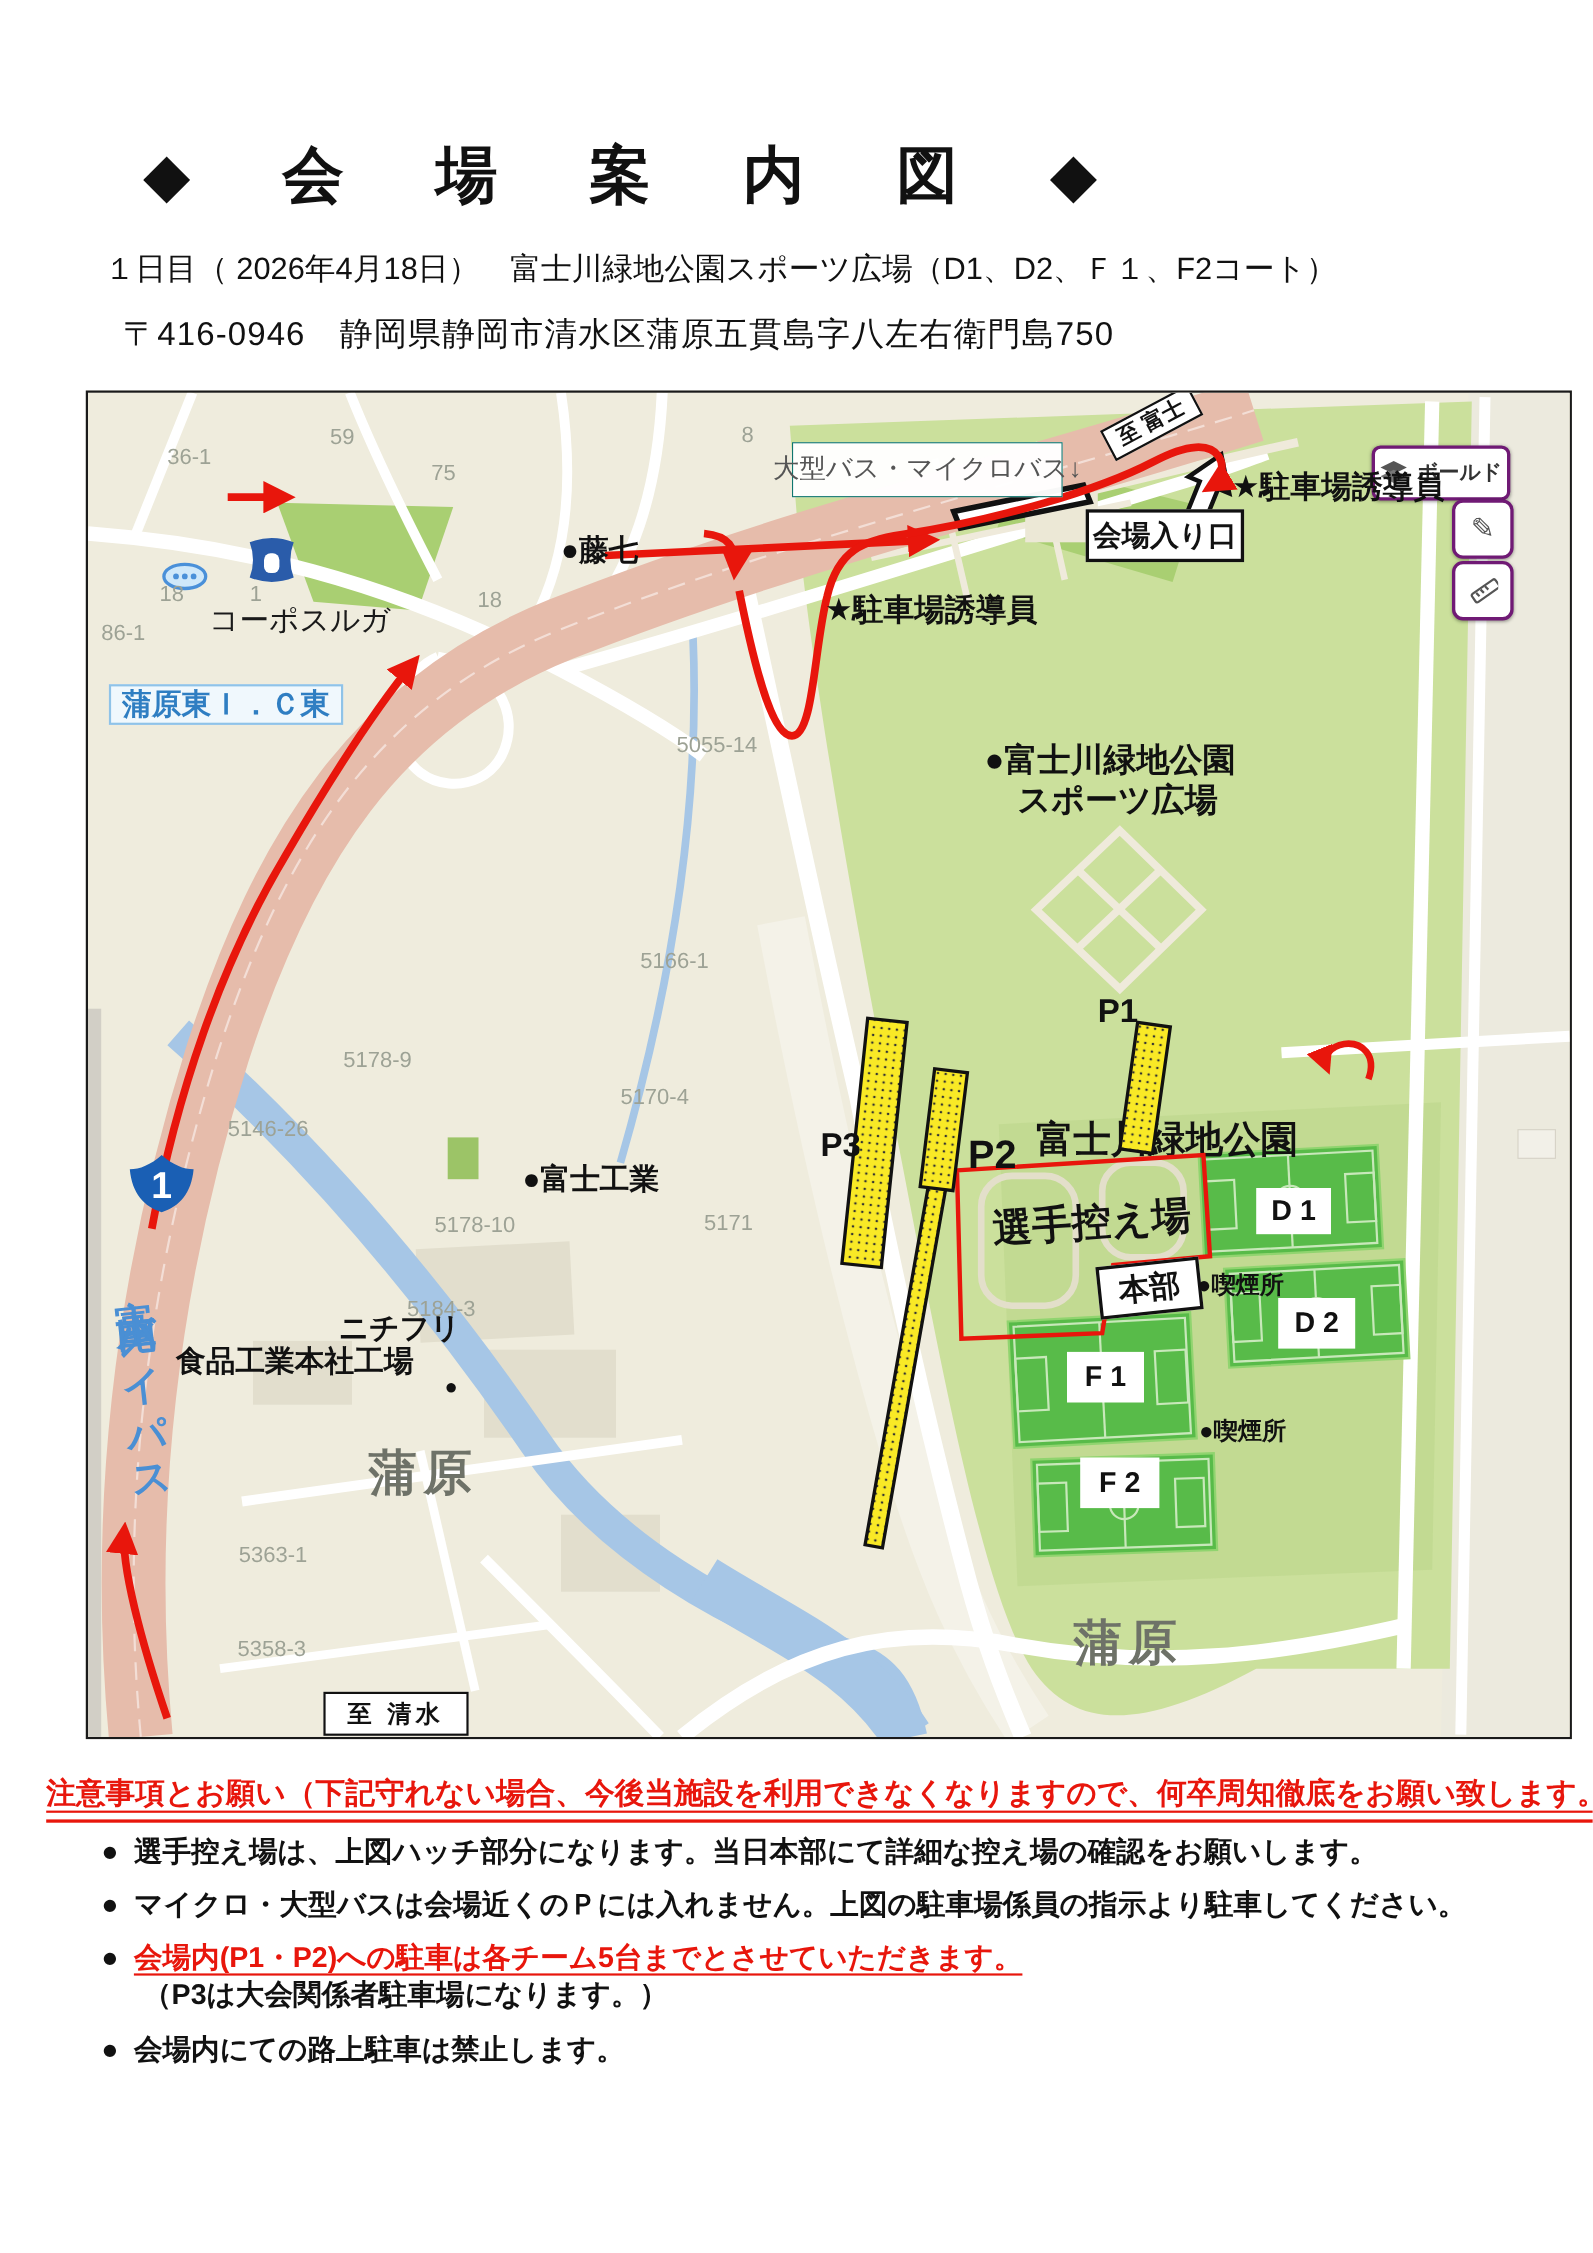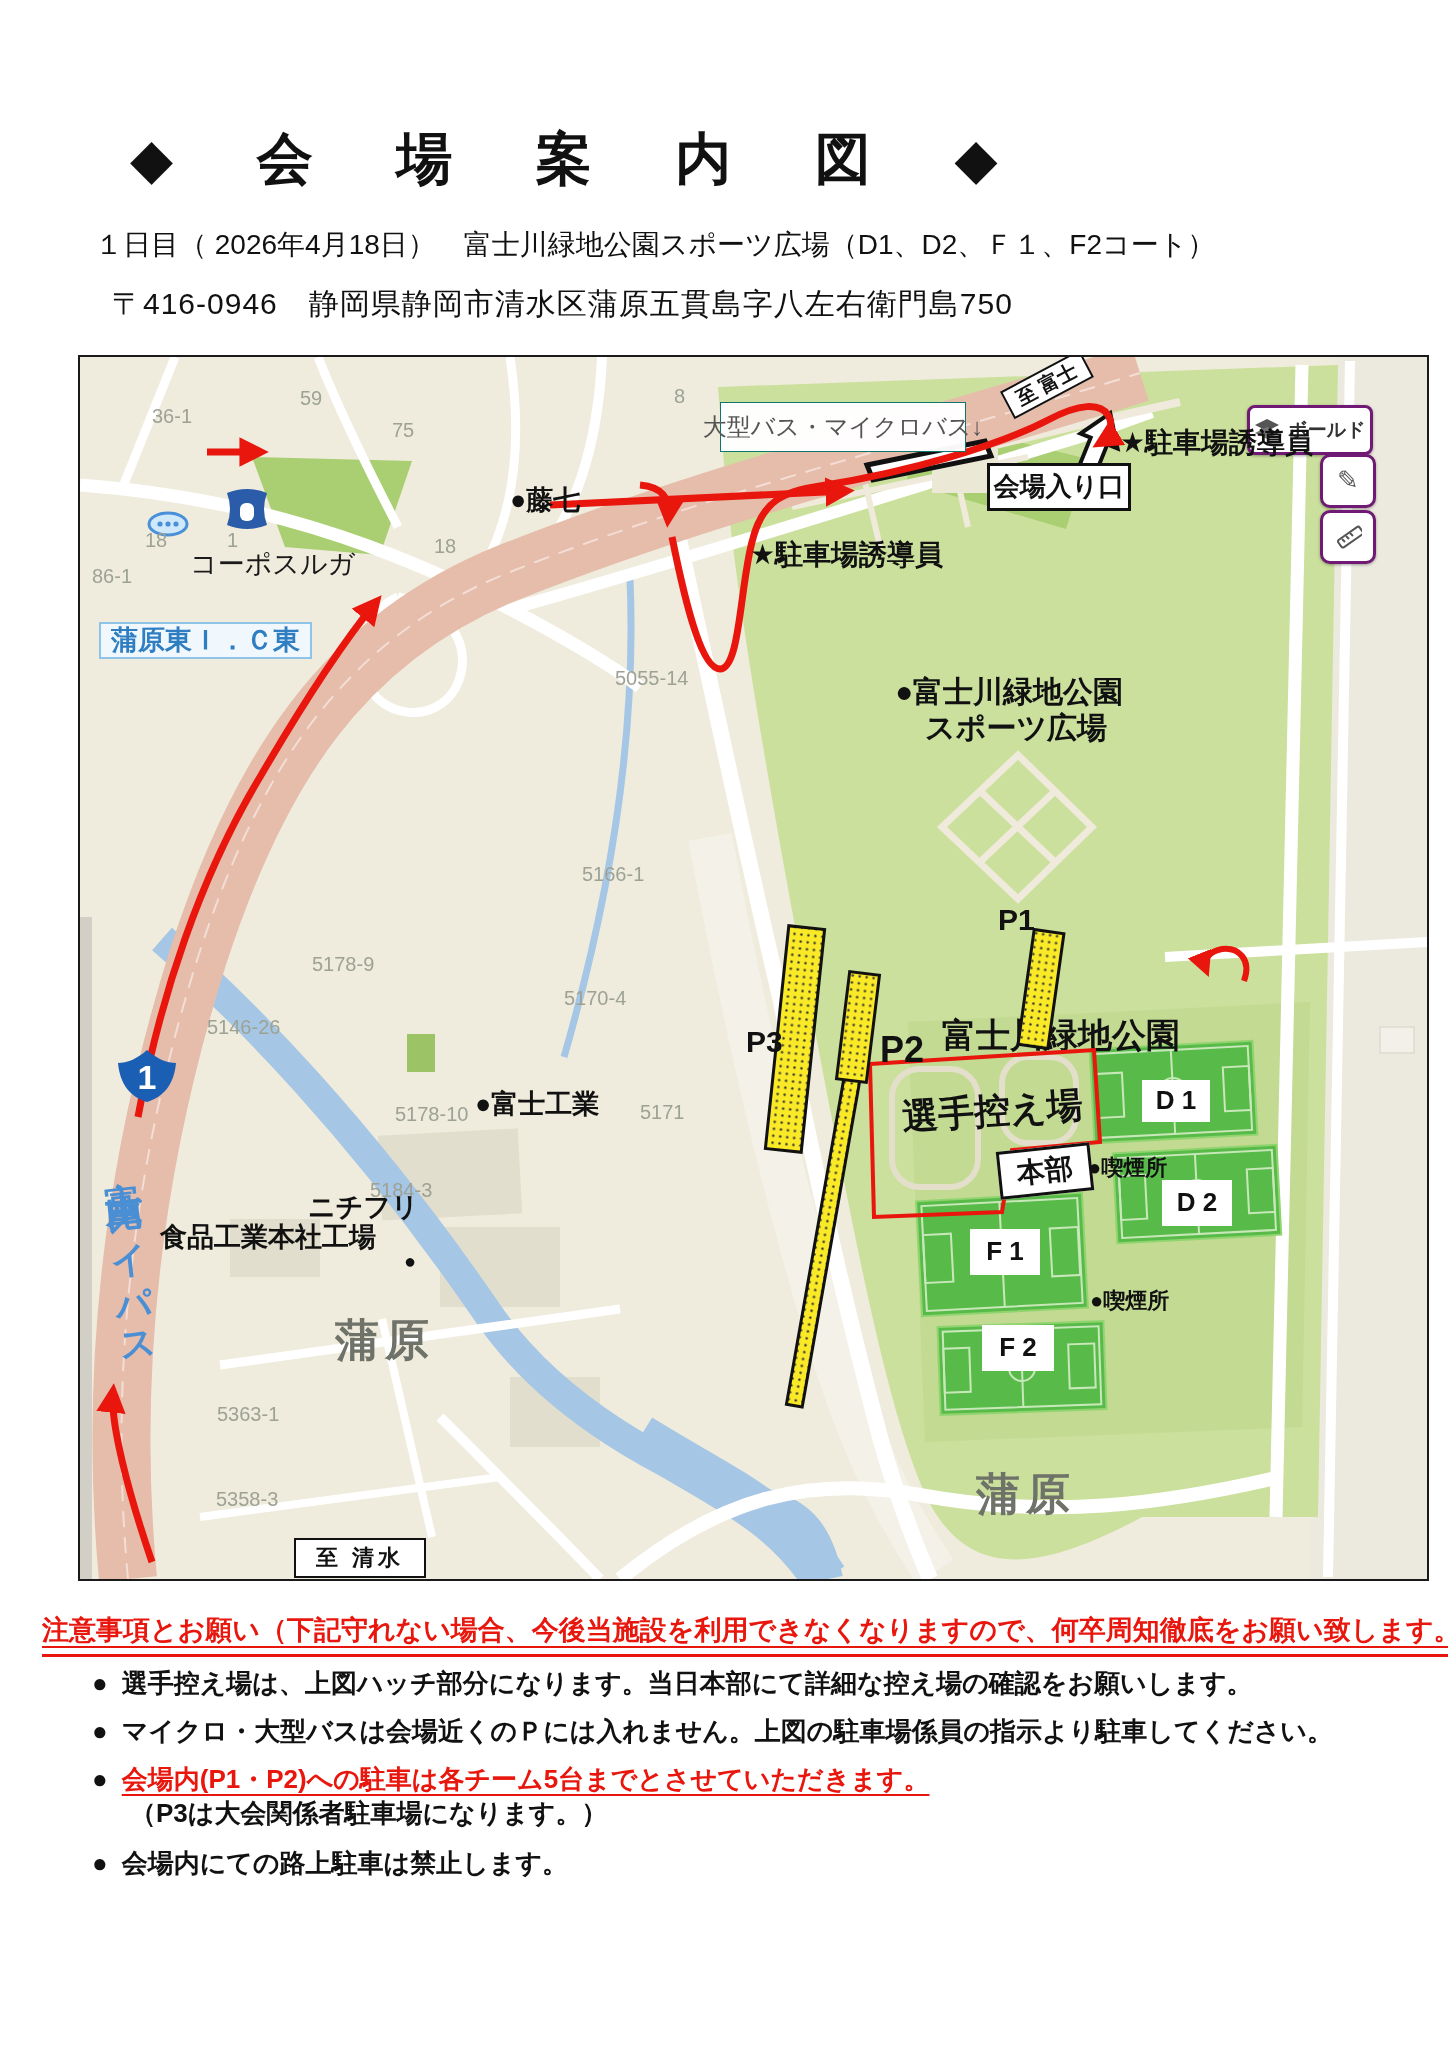--- a/index.html
+++ b/index.html
@@ -256,21 +256,21 @@
 
     
     <div class="m blk" style="left:430px;top:128px;font-size:27px;">●藤七</div>
     <div class="m" style="left:110px;top:192px;font-size:27px;color:#1a1a1a;">コーポスルガ</div>
     <div class="m icbox" style="left:19px;top:265px;">蒲原東Ｉ．Ｃ東</div>
     <div class="m blk" style="left:815px;top:318px;font-size:30px;">●富士川緑地公園</div>
     <div class="m blk" style="left:845px;top:354px;font-size:30px;">スポーツ広場</div>
     <div class="m" style="left:80px;top:835px;font-size:27px;font-weight:bold;color:#111;padding-left:148px;">ニチフリ</div>
     <div class="m" style="left:80px;top:865px;font-size:27px;font-weight:bold;color:#111;">食品工業本社工場</div>
     <div class="m" style="left:324px;top:893px;font-size:20px;color:#111;">●</div>
-    <div class="m blk" style="left:395px;top:700px;font-size:27px;margin-top:32px;">●富士工業</div>
+    <div class="m blk" style="left:395px;top:700px;font-size:27px;">●富士工業</div>
     <div class="m graybig" style="left:255px;top:958px;">蒲原</div>
     <div class="m graybig" style="left:896px;top:1112px;">蒲原</div>
     <div class="m bypass" style="left:28px;top:795px;">富士由比バイパス</div>
     <div class="m wbox" style="left:214px;top:1181px;width: 128px;height:36px;font-size:22px;letter-spacing:4px;">至 清水</div>
 
     
     <div class="m blk" style="left:918px;top:546px;font-size:30px;">P1</div>
     <div class="m blk" style="left:666px;top:668px;font-size:30px;">P3</div>
     <div class="m blk" style="left:800px;top:672px;font-size:36px;">P2</div>
     <div class="m blk" style="left:822px;top:733px;font-size:36px;transform:rotate(-4deg);">選手控え場</div>

